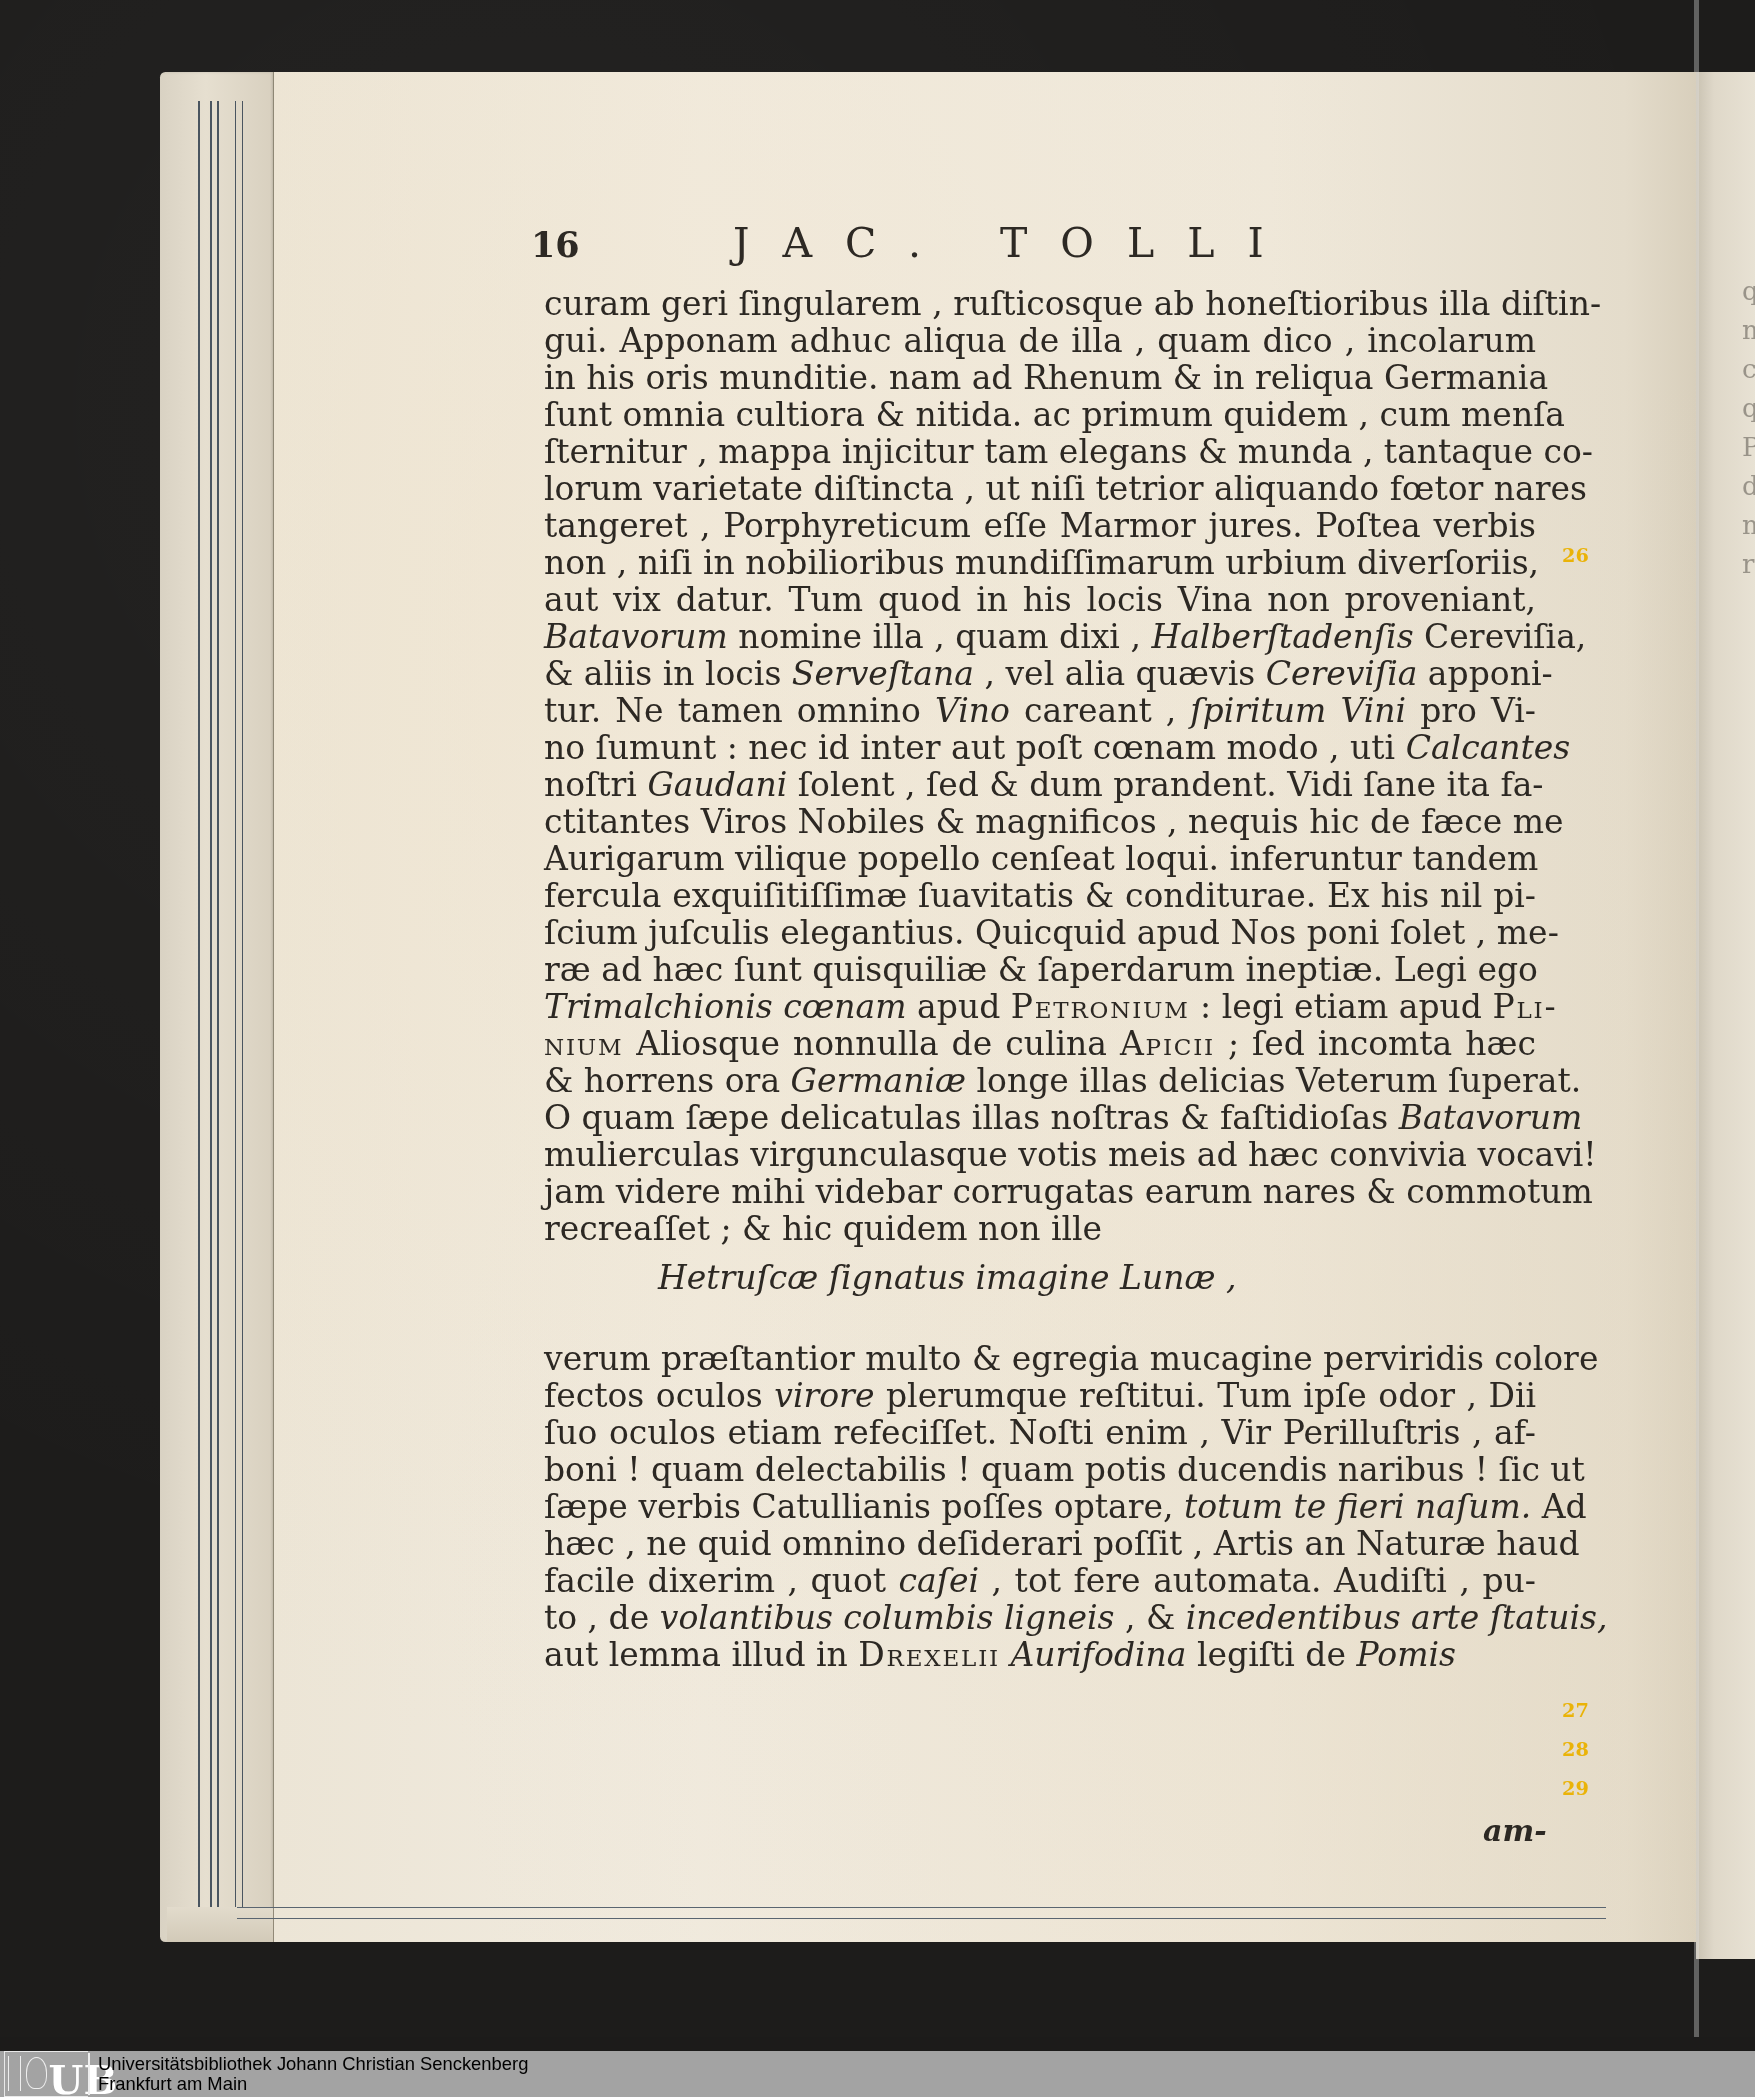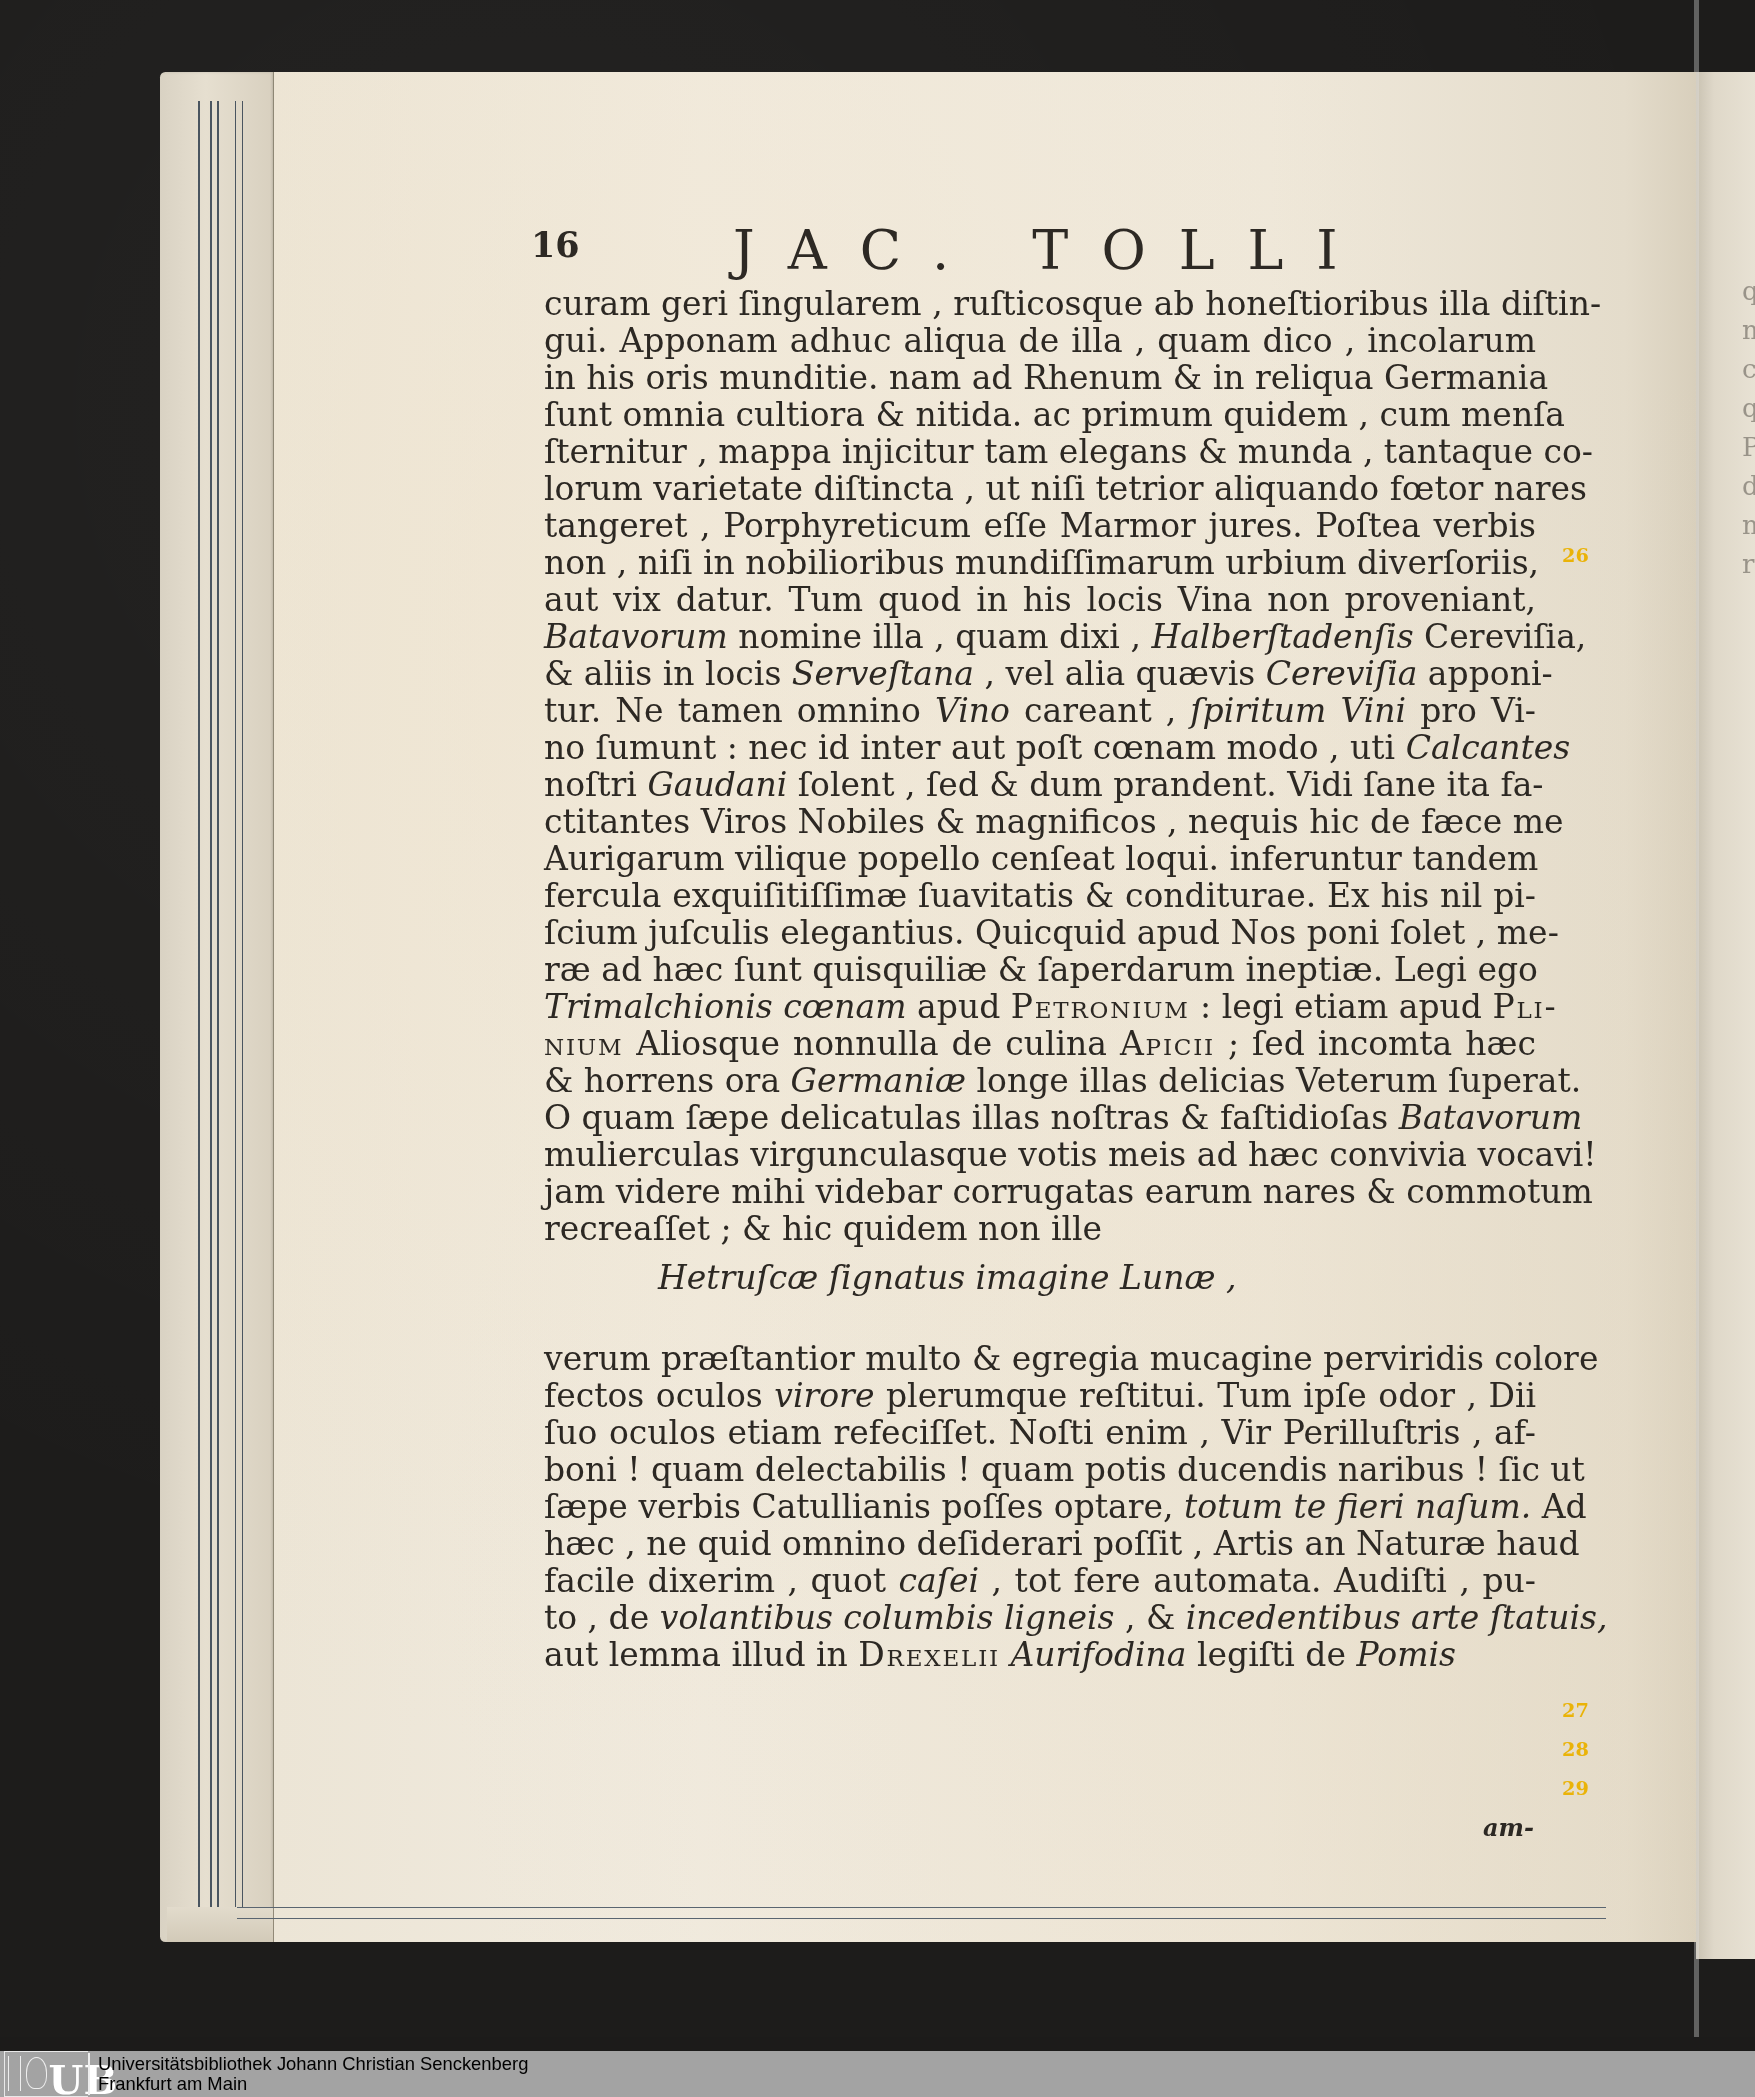--- a/index.html
+++ b/index.html
@@ -58,41 +58,41 @@
     background:rgba(230,230,230,0.35);
   }
   .running-head {
     position:absolute; left:531px; top:219px; width:1009px; height:61px;
     color:#2d2924;
   }
   .page-number {
     position:absolute; left:0; top:5.3px; font-size:35px; font-weight:bold;
   }
   .head-title {
-    position:absolute; left:202px; top:0; font-size:54px; letter-spacing:33px;
+    position:absolute; left:202px; top:0; font-size:41px; letter-spacing:33px;
   }
   .text-block {
     position:absolute; left:544px; top:285px; width:992px;
     color:#2c2823; font-size:33px; line-height:37px;
     text-align:justify; text-align-last:justify;
   }
   .line { display:block; white-space:nowrap; height:37px; }
   .line.last { text-align-last:left; }
   .line i { font-style:italic; }
   .sc { font-variant:small-caps; letter-spacing:1.8px; }
   .verse {
     display:block; height:56px; padding-top:12.3px; padding-left:114px;
     font-style:italic; text-align-last:left;
   }
   .gap { display:block; height:24.6px; }
   .margin-note {
     position:absolute; font-size:19.3px; color:#eab308; font-weight:bold;margin-left:17px;
   }
   .catchword {
-    position:absolute; left:1483px; top:1813px; font-size:24px; font-style:italic; color:#2c2823; font-weight:bold;
+    position:absolute; left:1483px; top:1813px; font-size:30px; font-style:italic; color:#2c2823; font-weight:bold;
   }
   .footer {
     position:absolute; left:0; top:2051px; width:1756px; height:46px;
     background:#a3a3a3;
   }
   .footer-logo {
     position:absolute; left:3.5px; top:0; width:84px; height:46px;
     border:1.8px solid #e8e8e8; border-right:none; box-sizing:border-box;
   }
   .footer-logo .stripes {

